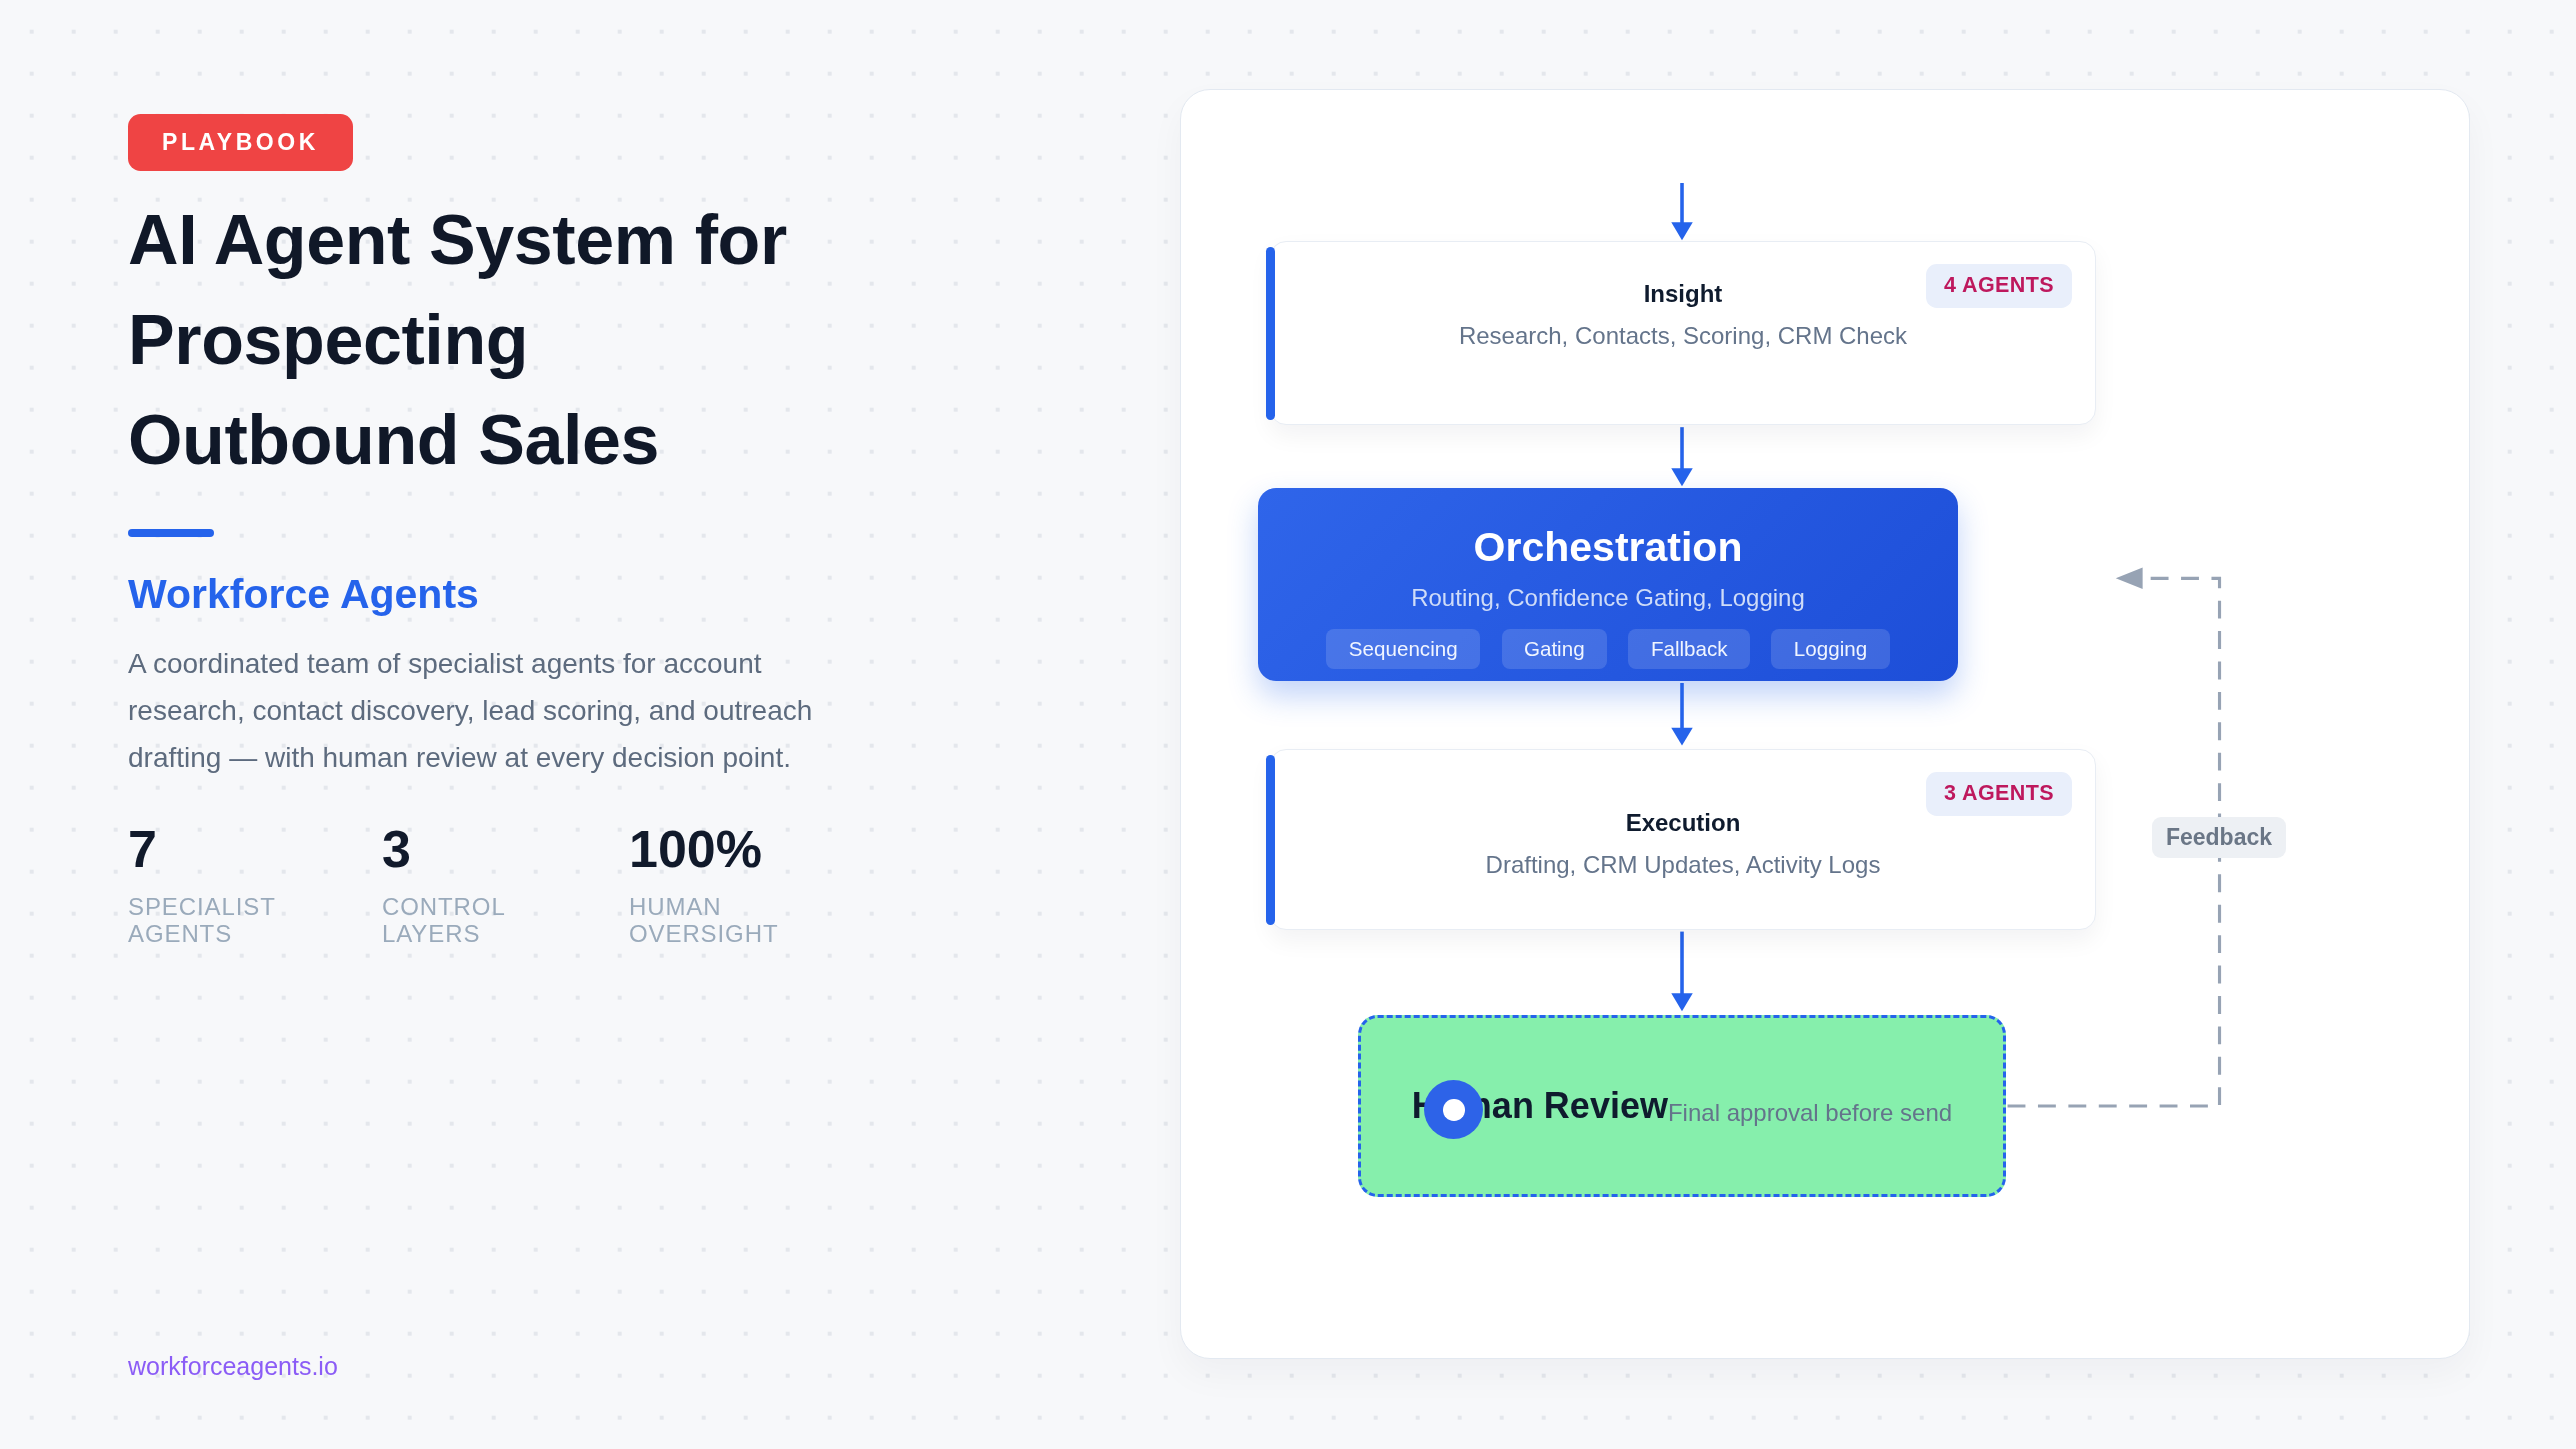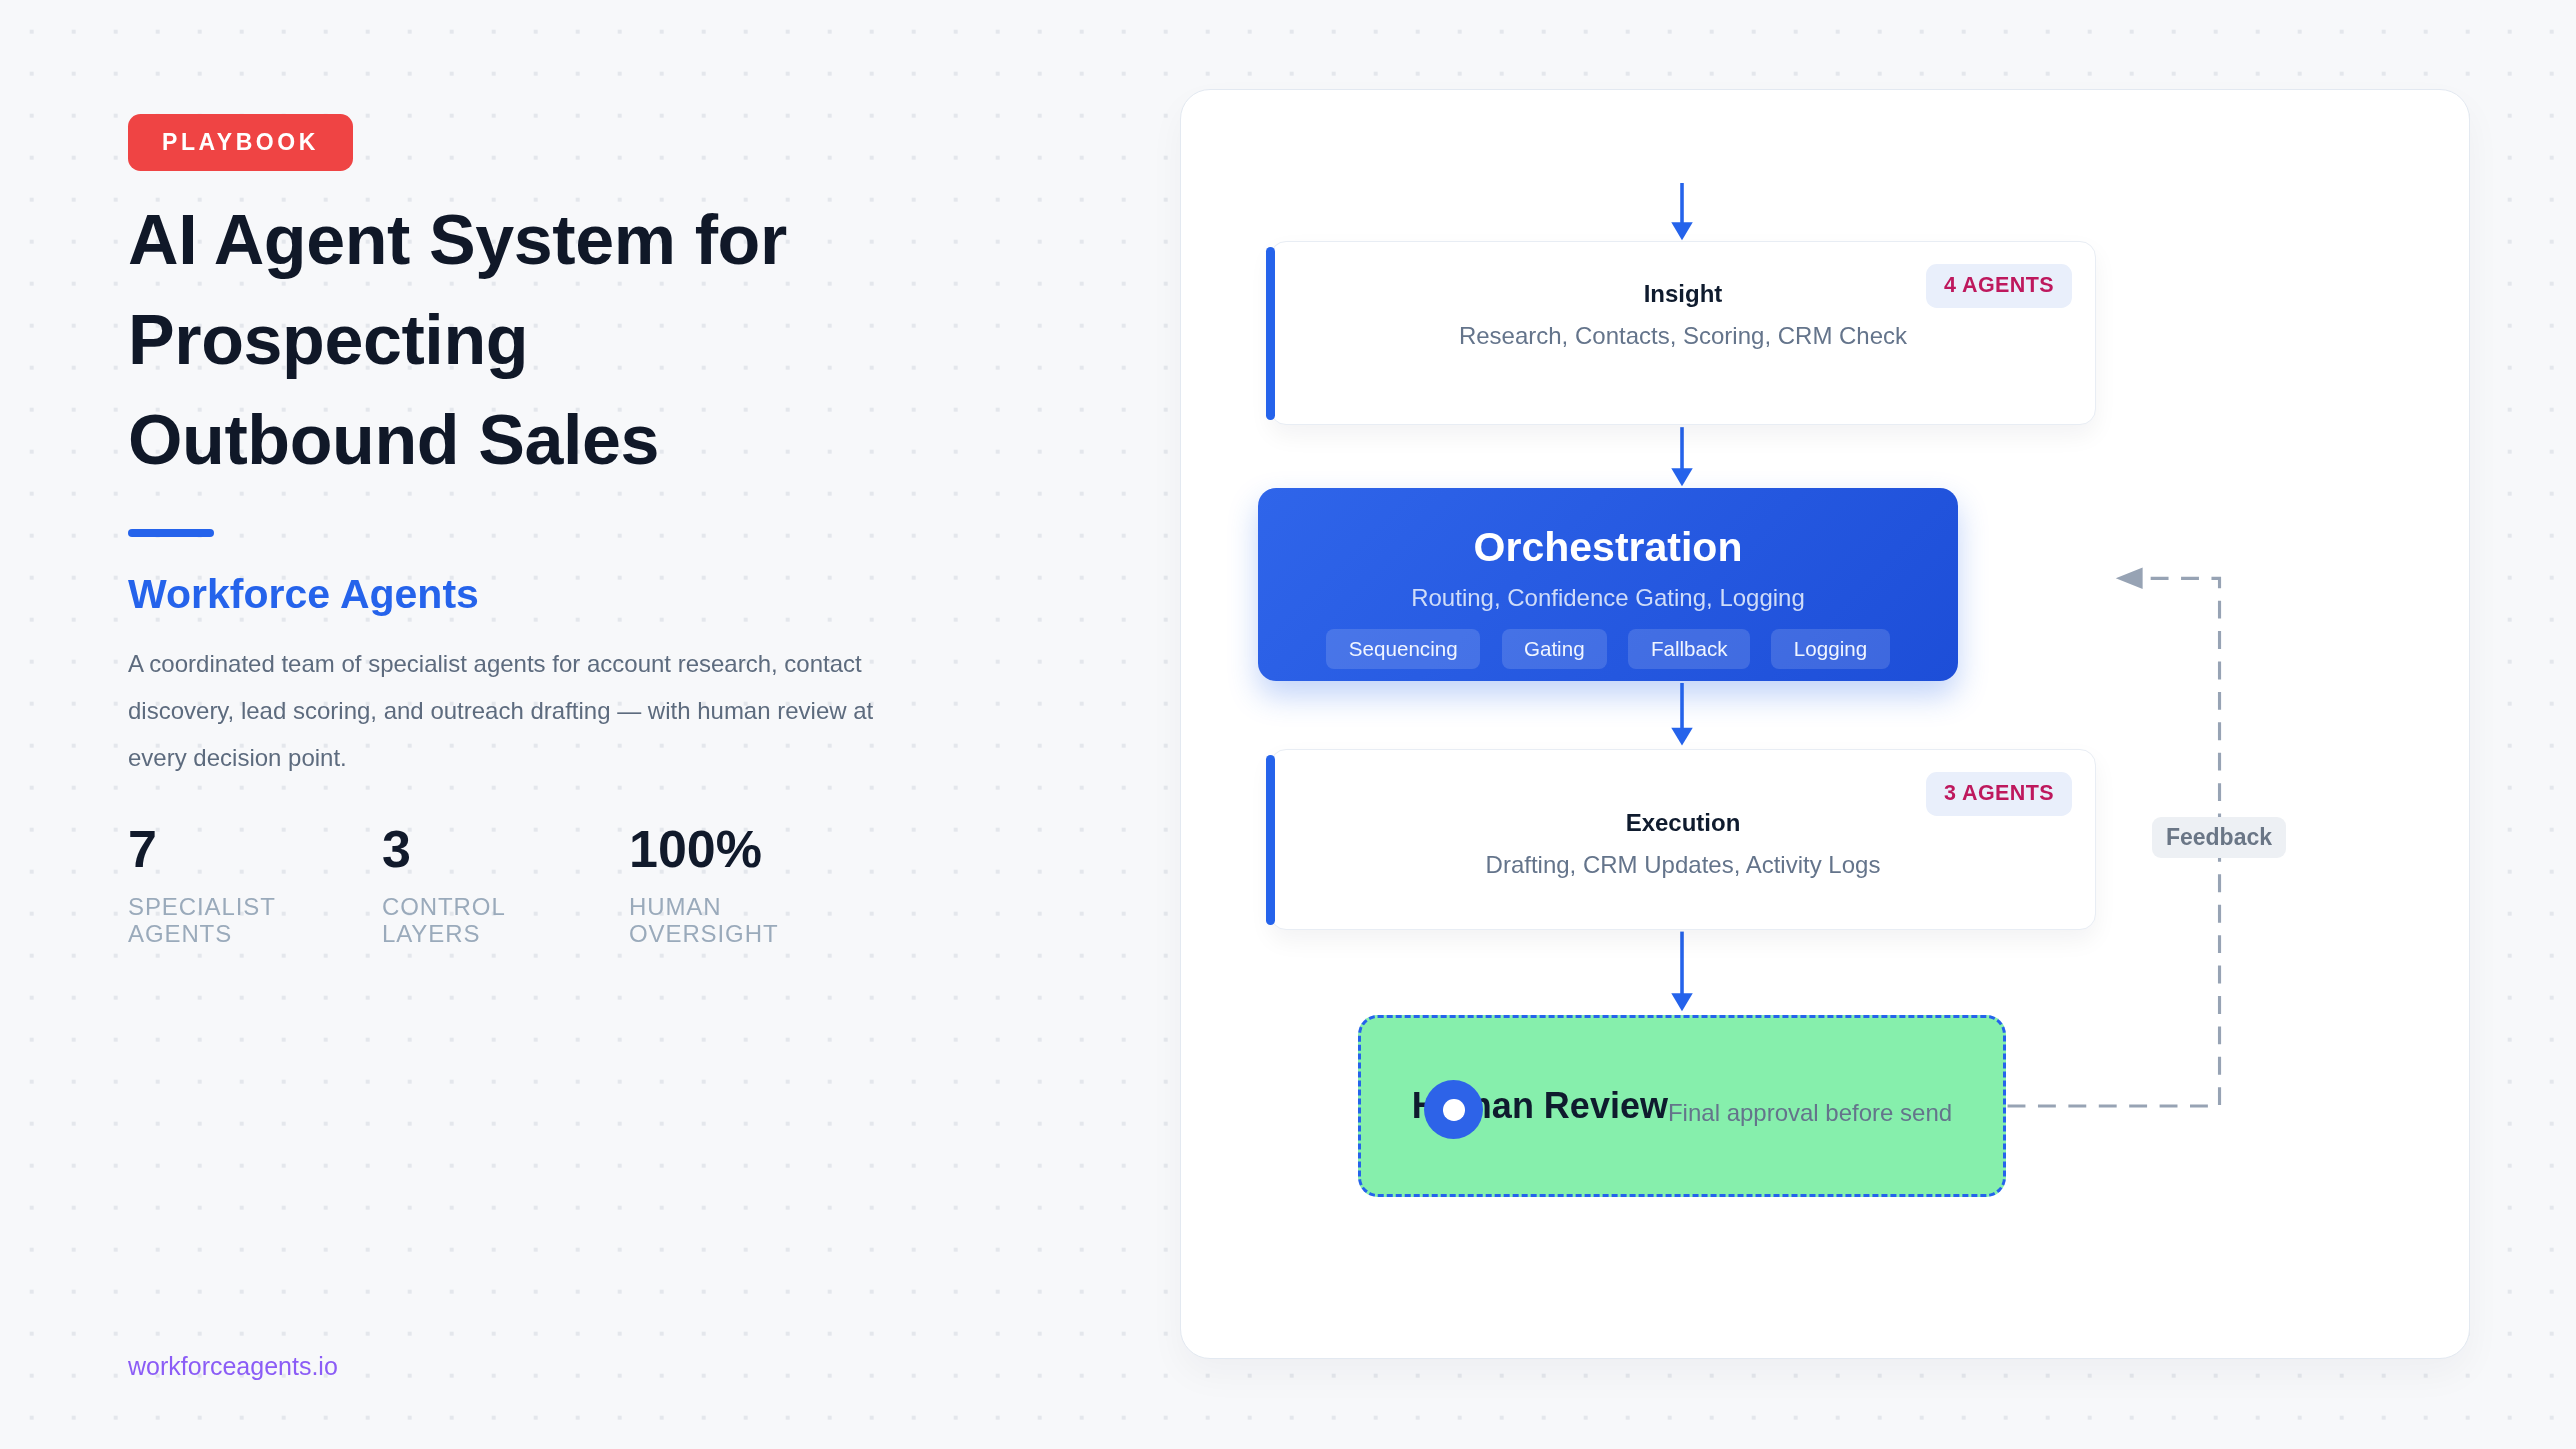--- a/index.html
+++ b/index.html
@@ -32,21 +32,21 @@
   .divider {
     position:absolute; left:128px; top:529px;
     width:86px; height:8px; border-radius:4.5px; background:#2563EB;
   }
   .subtitle {
     position:absolute; left:128px; top:571px;
     font-size:41px; font-weight:bold; color:#2563EB;
   }
   .description {
     position:absolute; left:128px; top:640px; width:751px;
-    font-size:24px; line-height:47px; color:#5D6B7E;
+    font-size:28px; line-height:47px; color:#5D6B7E;
   }
   .stats { position:absolute; left:128px; top:819px; width:805px; height:125px; }
   .stat { position:absolute; top:0; }
   .stat:nth-child(1){ left:0; }
   .stat:nth-child(2){ left:254px; }
   .stat:nth-child(3){ left:501px; }
   .stat-value { font-size:52px; font-weight:bold; color:#111A2B; }
   .stat-label {
     margin-top:14.3px; font-size:24px; line-height:27px;
     color:#9AAABB; letter-spacing:0.9px; width:143px;

